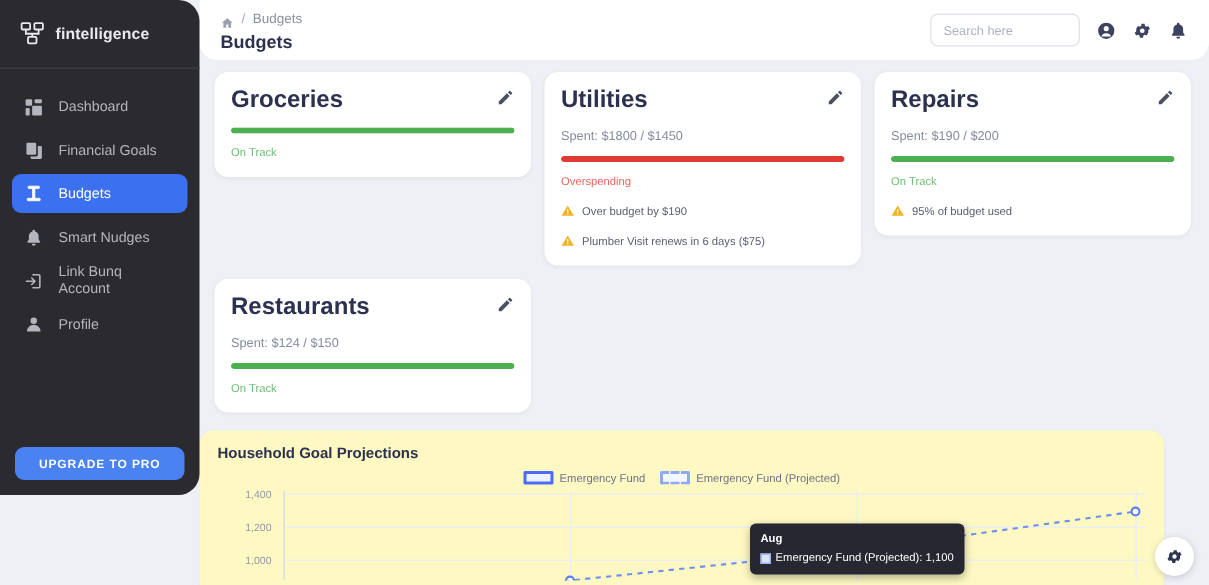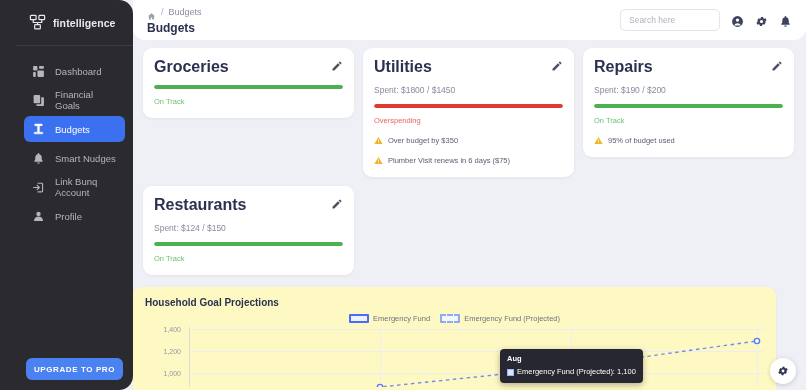--- a/index.html
+++ b/index.html
@@ -5,25 +5,25 @@
   * { box-sizing: border-box; margin: 0; padding: 0; }
   html, body {
     width: 806px; height: 390px; overflow: hidden;
     font-family: "Liberation Sans", sans-serif;
     background: #eef0f5;
   }
   .app { display: flex; width: 806px; height: 390px; position: relative; }
 
   
   .sidebar {
-    width: 133px; height: 390px; flex: 0 0 133px;
+    width: 133px; height: 330px; flex: 0 0 133px;
     background: #2b2b2f;
     border-radius: 0 14px 14px 0;
     display: flex; flex-direction: column;
-    position: relative; z-index: 5; padding-left: 16px;
+    position: relative; z-index: 5;
   }
   .brand {
     display: flex; align-items: center; gap: 7px;
     padding: 14px 0 14px 13px;
   }
   .brand-mark { width: 17px; height: 17px; flex: 0 0 17px; display:block; }
   .brand-name {
     color: #e9e9ee; font-size: 10.5px; font-weight: bold; letter-spacing: .1px;
   }
   .brand-rule { height: 1px; background: #3b3b40; margin: 0 0 12px 0; }
@@ -326,21 +326,21 @@
         <div class="card-status" style="color:#e8655d">Overspending</div>
 
         <div class="alert-row">
           <span class="warn-icon">
             <svg viewBox="0 0 24 24" width="9" height="9" fill="#f0b429">
               <path d="M12 2.5 23 21H1z"></path>
                 <rect x="11" y="9" width="2" height="6" fill="#fff"></rect>
                 <rect x="11" y="16.4" width="2" height="2" fill="#fff"></rect>
             </svg>
           </span>
-          <span>Over budget by $350</span>
+          <span>Over budget by $190</span>
         </div>
 
         <div class="alert-row">
           <span class="warn-icon">
             <svg viewBox="0 0 24 24" width="9" height="9" fill="#f0b429">
               <path d="M12 2.5 23 21H1z"></path>
                 <rect x="11" y="9" width="2" height="6" fill="#fff"></rect>
                 <rect x="11" y="16.4" width="2" height="2" fill="#fff"></rect>
             </svg>
           </span>

